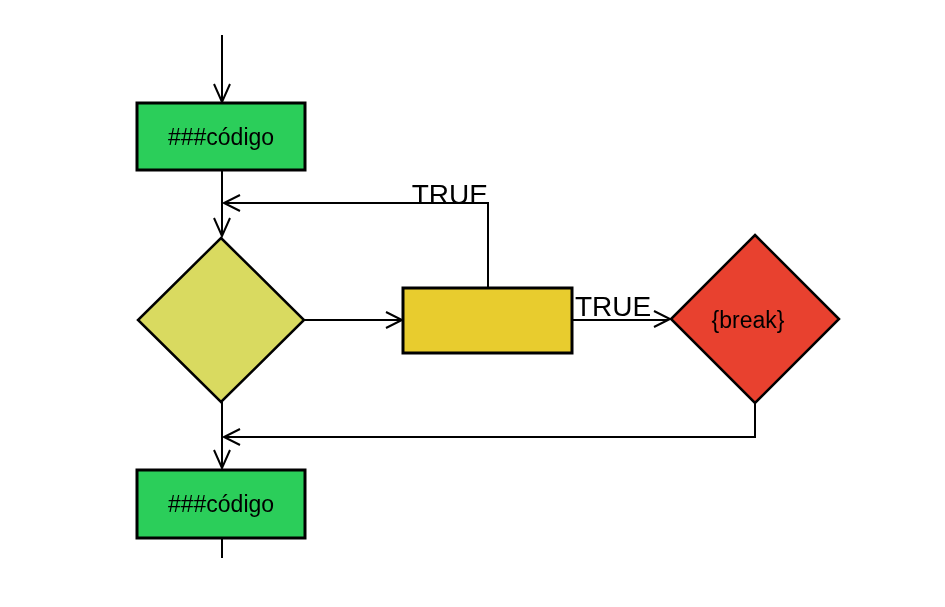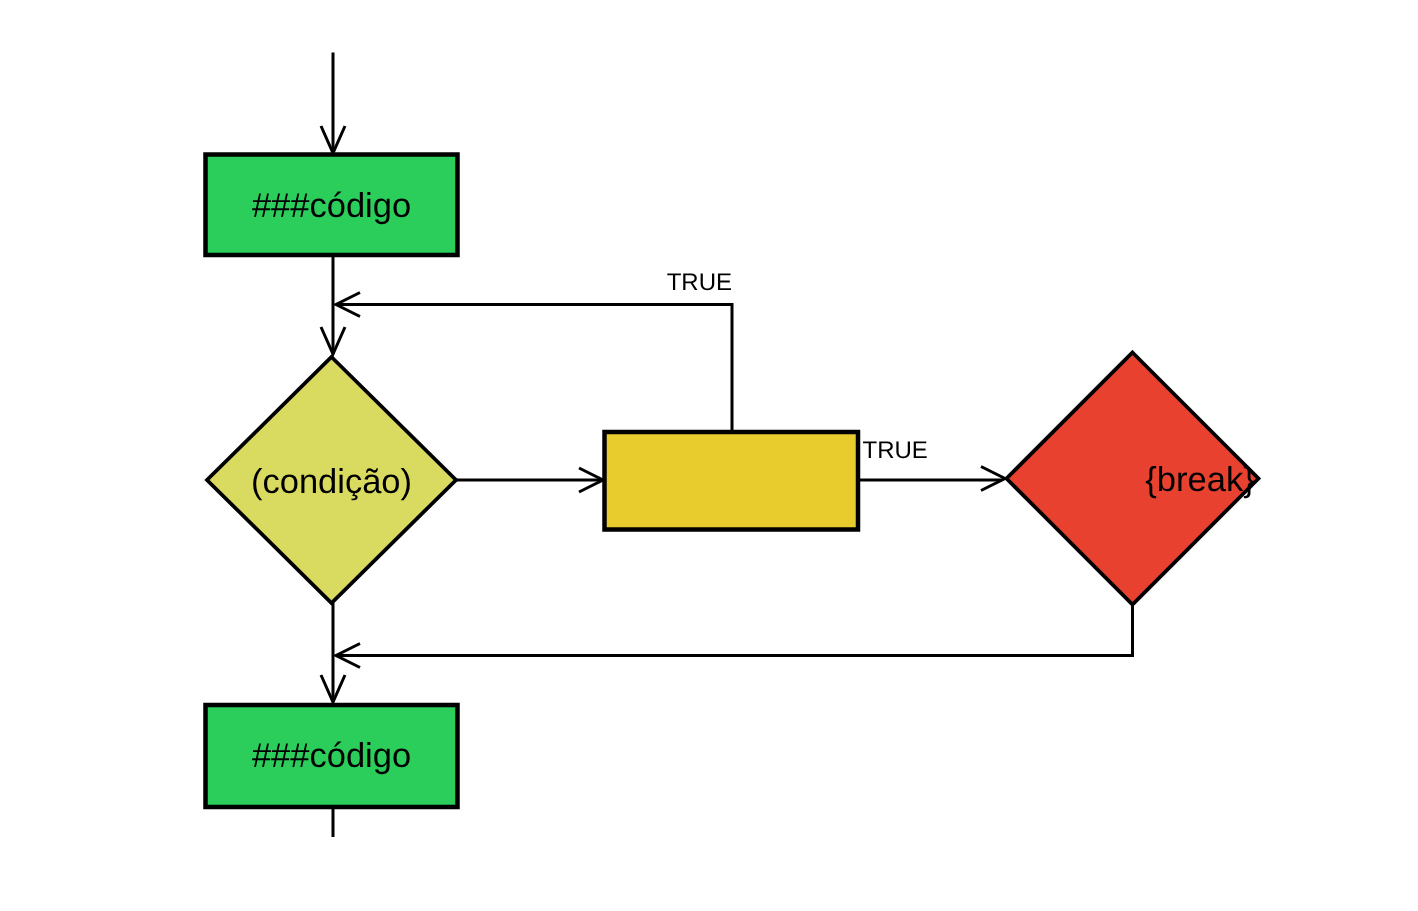--- a/index.html
+++ b/index.html
@@ -23,21 +23,21 @@
   .node-label {
     position: absolute;
     transform: translate(-50%, -50%);
     font-size: 23px;
     color: #000000;
     white-space: nowrap;
     line-height: 1;
   }
   .edge-label {
     position: absolute;
-    font-size: 16px;
+    font-size: 28px;
     color: #000000;
     white-space: nowrap;
     line-height: 1;
   }
   .edge-label.true-pos {
     right: 457px;
     top: 181px;
   }
   .edge-label.false-pos {
     left: 575px;
@@ -80,24 +80,23 @@
       <rect x="137" y="103" width="168" height="67" stroke-width="3" fill="#2BCE5A"></rect>
       <polygon points="221,238 304,320 221,402 138,320" stroke-width="2.5" fill="#D9DA60"></polygon>
       <rect x="403" y="288" width="169" height="65" stroke-width="3" fill="#E8CC2E"></rect>
       <polygon points="755,235 839,319 755,403 671,319" stroke-width="2.5" fill="#E8412F"></polygon>
       <rect x="137" y="470" width="168" height="68" stroke-width="3" fill="#2BCE5A"></rect>
     </g>
   </svg>
 
   <div class="node-label" style="left:221px; top:137px;">###código</div>
 
-  <div class="node-label" style="left:221px; top:321px;">(condição)</div>
 
 
-  <div class="node-label" style="left:800px; top:320px;">{break}</div>
+  <div class="node-label" style="left:748px; top:320px;">{break}</div>
 
   <div class="node-label" style="left:221px; top:504px;">###código</div>
 
   <div class="edge-label true-pos">TRUE</div>
 
   <div class="edge-label false-pos">TRUE</div>
 
 </div>
 
 </body></html>

